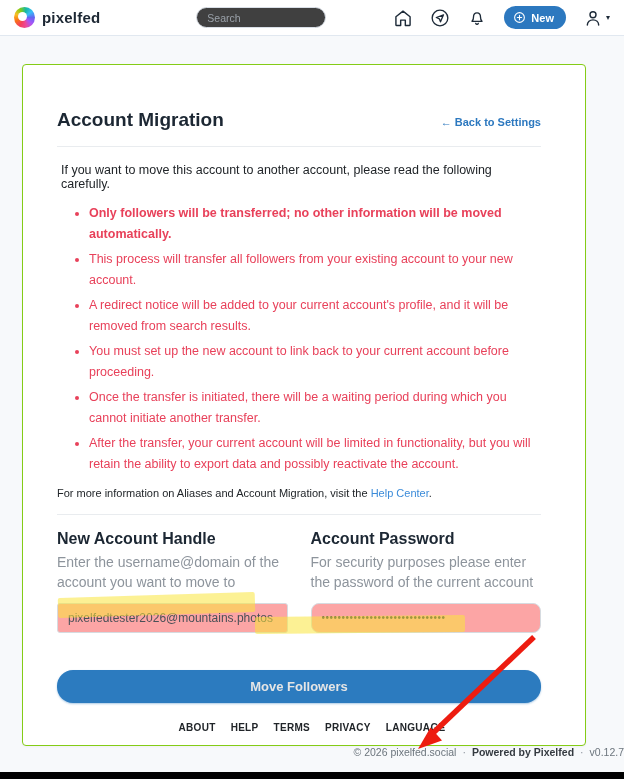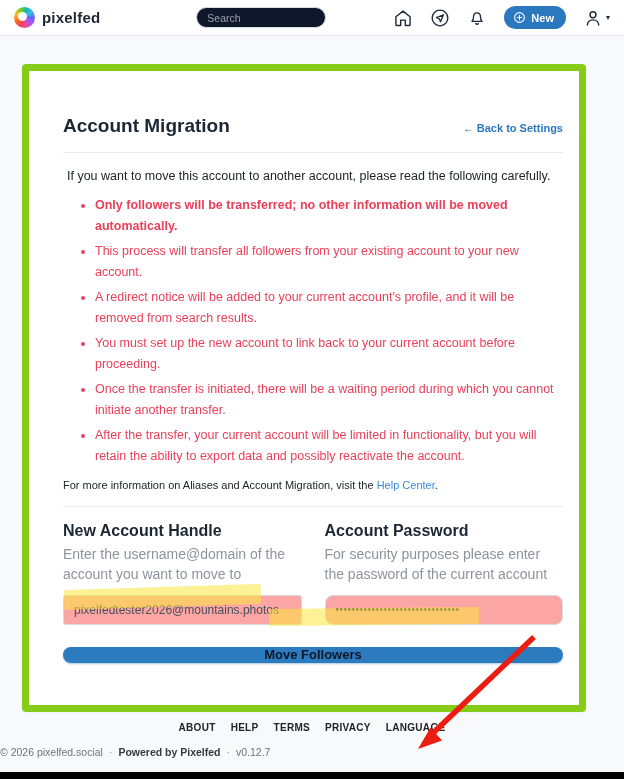--- a/index.html
+++ b/index.html
@@ -22,42 +22,42 @@
     background:conic-gradient(from 210deg, #f43f5e, #f97316, #fbbf24, #84cc16, #14b8a6, #38bdf8, #6366f1, #a855f7, #ec4899, #f43f5e);
     position:relative;
   }
   .logo::after {
     content:""; position:absolute; left:4px; top:5px; width:9px; height:9px;
     background:#fff; border-radius:50%;
   }
   .brand-name { font-size:15px; font-weight:bold; color:#1c2733; letter-spacing:0.2px; }
   .searchbox {
     margin-left:96px; width:130px; height:21px; border:1px solid #d9dfe7;
-    border-radius:11px; background:#0f172a; font-size:10.5px; color:#8d949c;
+    border-radius:11px; background:#404040; font-size:10.5px; color:#8d949c;
     padding:0 10px; outline:none; font-family:"Liberation Sans", sans-serif;
   }
   .searchbox::placeholder { color:#9aa1a9; }
   .nav-right { margin-left:auto; display:flex; align-items:center; gap:17px; }
   .nav-icon { width:20px; height:20px; color:#1d2a38; display:block; cursor:pointer; }
   .new-btn {
     background:#2c78bf; color:#fff; border:none; border-radius:13px;
     height:23px; padding:0 12px 0 9px; font-size:11px; font-weight:bold;
     display:flex; align-items:center; gap:5px; cursor:pointer;
     font-family:"Liberation Sans", sans-serif;
   }
   .new-btn svg { width:13px; height:13px; }
   .avatar-menu { display:flex; align-items:center; gap:3px; cursor:pointer; }
   .caret { font-size:8px; color:#1d2a38; }
   
   .content { padding-top:28px; }
   .card {
     width:564px; margin-left:22px; background:#ffffff;
-    border:7px solid #84cc16; border-radius:4px;
+    border:1px solid #84cc16; border-radius:4px;
     box-shadow:0 1px 2px rgba(0,0,0,0.03);
-    padding:44px 16px 42px 34px;
+    padding:44px 44px 42px 34px;
     position:relative;
   }
   .card-head { display:flex; align-items:baseline; justify-content:space-between; }
   .page-title { font-size:19px; font-weight:bold; color:#1c2733; }
   .back-link { font-size:11px; font-weight:bold; color:#2c78bf; text-decoration:none; }
   hr.sep { border:none; border-top:1px solid #e9ecef; margin:15px 0; }
   .intro { font-size:12.5px; color:#212529; margin:16px 0 4px 4px; }
   ul.warnings { margin:12px 0 10px 16px; padding-left:16px; color:#e8415a; }
   ul.warnings li { font-size:12.5px; line-height:1.68; margin-bottom:4px; }
   ul.warnings li.bold { font-weight:bold; }
@@ -76,26 +76,26 @@
   }
   .text-input.handle { border-radius:3px; }
   .text-input.password { border-radius:8px; font-size:10px; letter-spacing:0.5px; color:#343a40; }
   .highlight {
     position:absolute; background:rgba(250,230,60,0.55); z-index:2;
     pointer-events:none; border-radius:2px;
   }
   .hl-handle { left:1px; top:-8px; width:197px; height:20px; transform:rotate(-1.8deg); }
   .hl-password { left:-56px; top:13px; width:210px; height:17px; transform:rotate(-0.6deg); }
   .submit-btn {
-    margin-top:22px; width:100%; height:16px; border:none; border-radius:16px;
-    background:#2c7bbf; color:#0f172a; font-size:13px; font-weight:bold; cursor:pointer;
+    margin-top:37px; width:100%; height:33px; border:none; border-radius:16px;
+    background:#2c7bbf; color:#e5e5e5; font-size:13px; font-weight:bold; cursor:pointer;
     font-family:"Liberation Sans", sans-serif; box-shadow:0 1px 2px rgba(44,123,191,0.4);
   }
   
-  .footer { position:absolute; left:0; right:0; top:722px; text-align:left; }
+  .footer { position:absolute; left:0; right:0; top:722px; text-align:right; }
   .footer-links { display:flex; justify-content:center; gap:15px; }
   .footer-links a { font-size:10px; font-weight:bold; color:#212529; text-decoration:none; letter-spacing:0.3px; }
   .footer-meta { margin-top:13px; font-size:10.5px; color:#6c757d; }
   .footer-meta .powered { font-weight:bold; color:#343a40; }
   .footer-meta .dot { margin:0 6px; color:#8d949c; }
   
   .arrow-overlay { position:absolute; left:404px; top:628px; width:145px; height:130px; pointer-events:none; z-index:5; }
   .bottom-strip { position:absolute; left:0; bottom:0; width:624px; height:7px; background:#000; }
 </style>
 </head>

